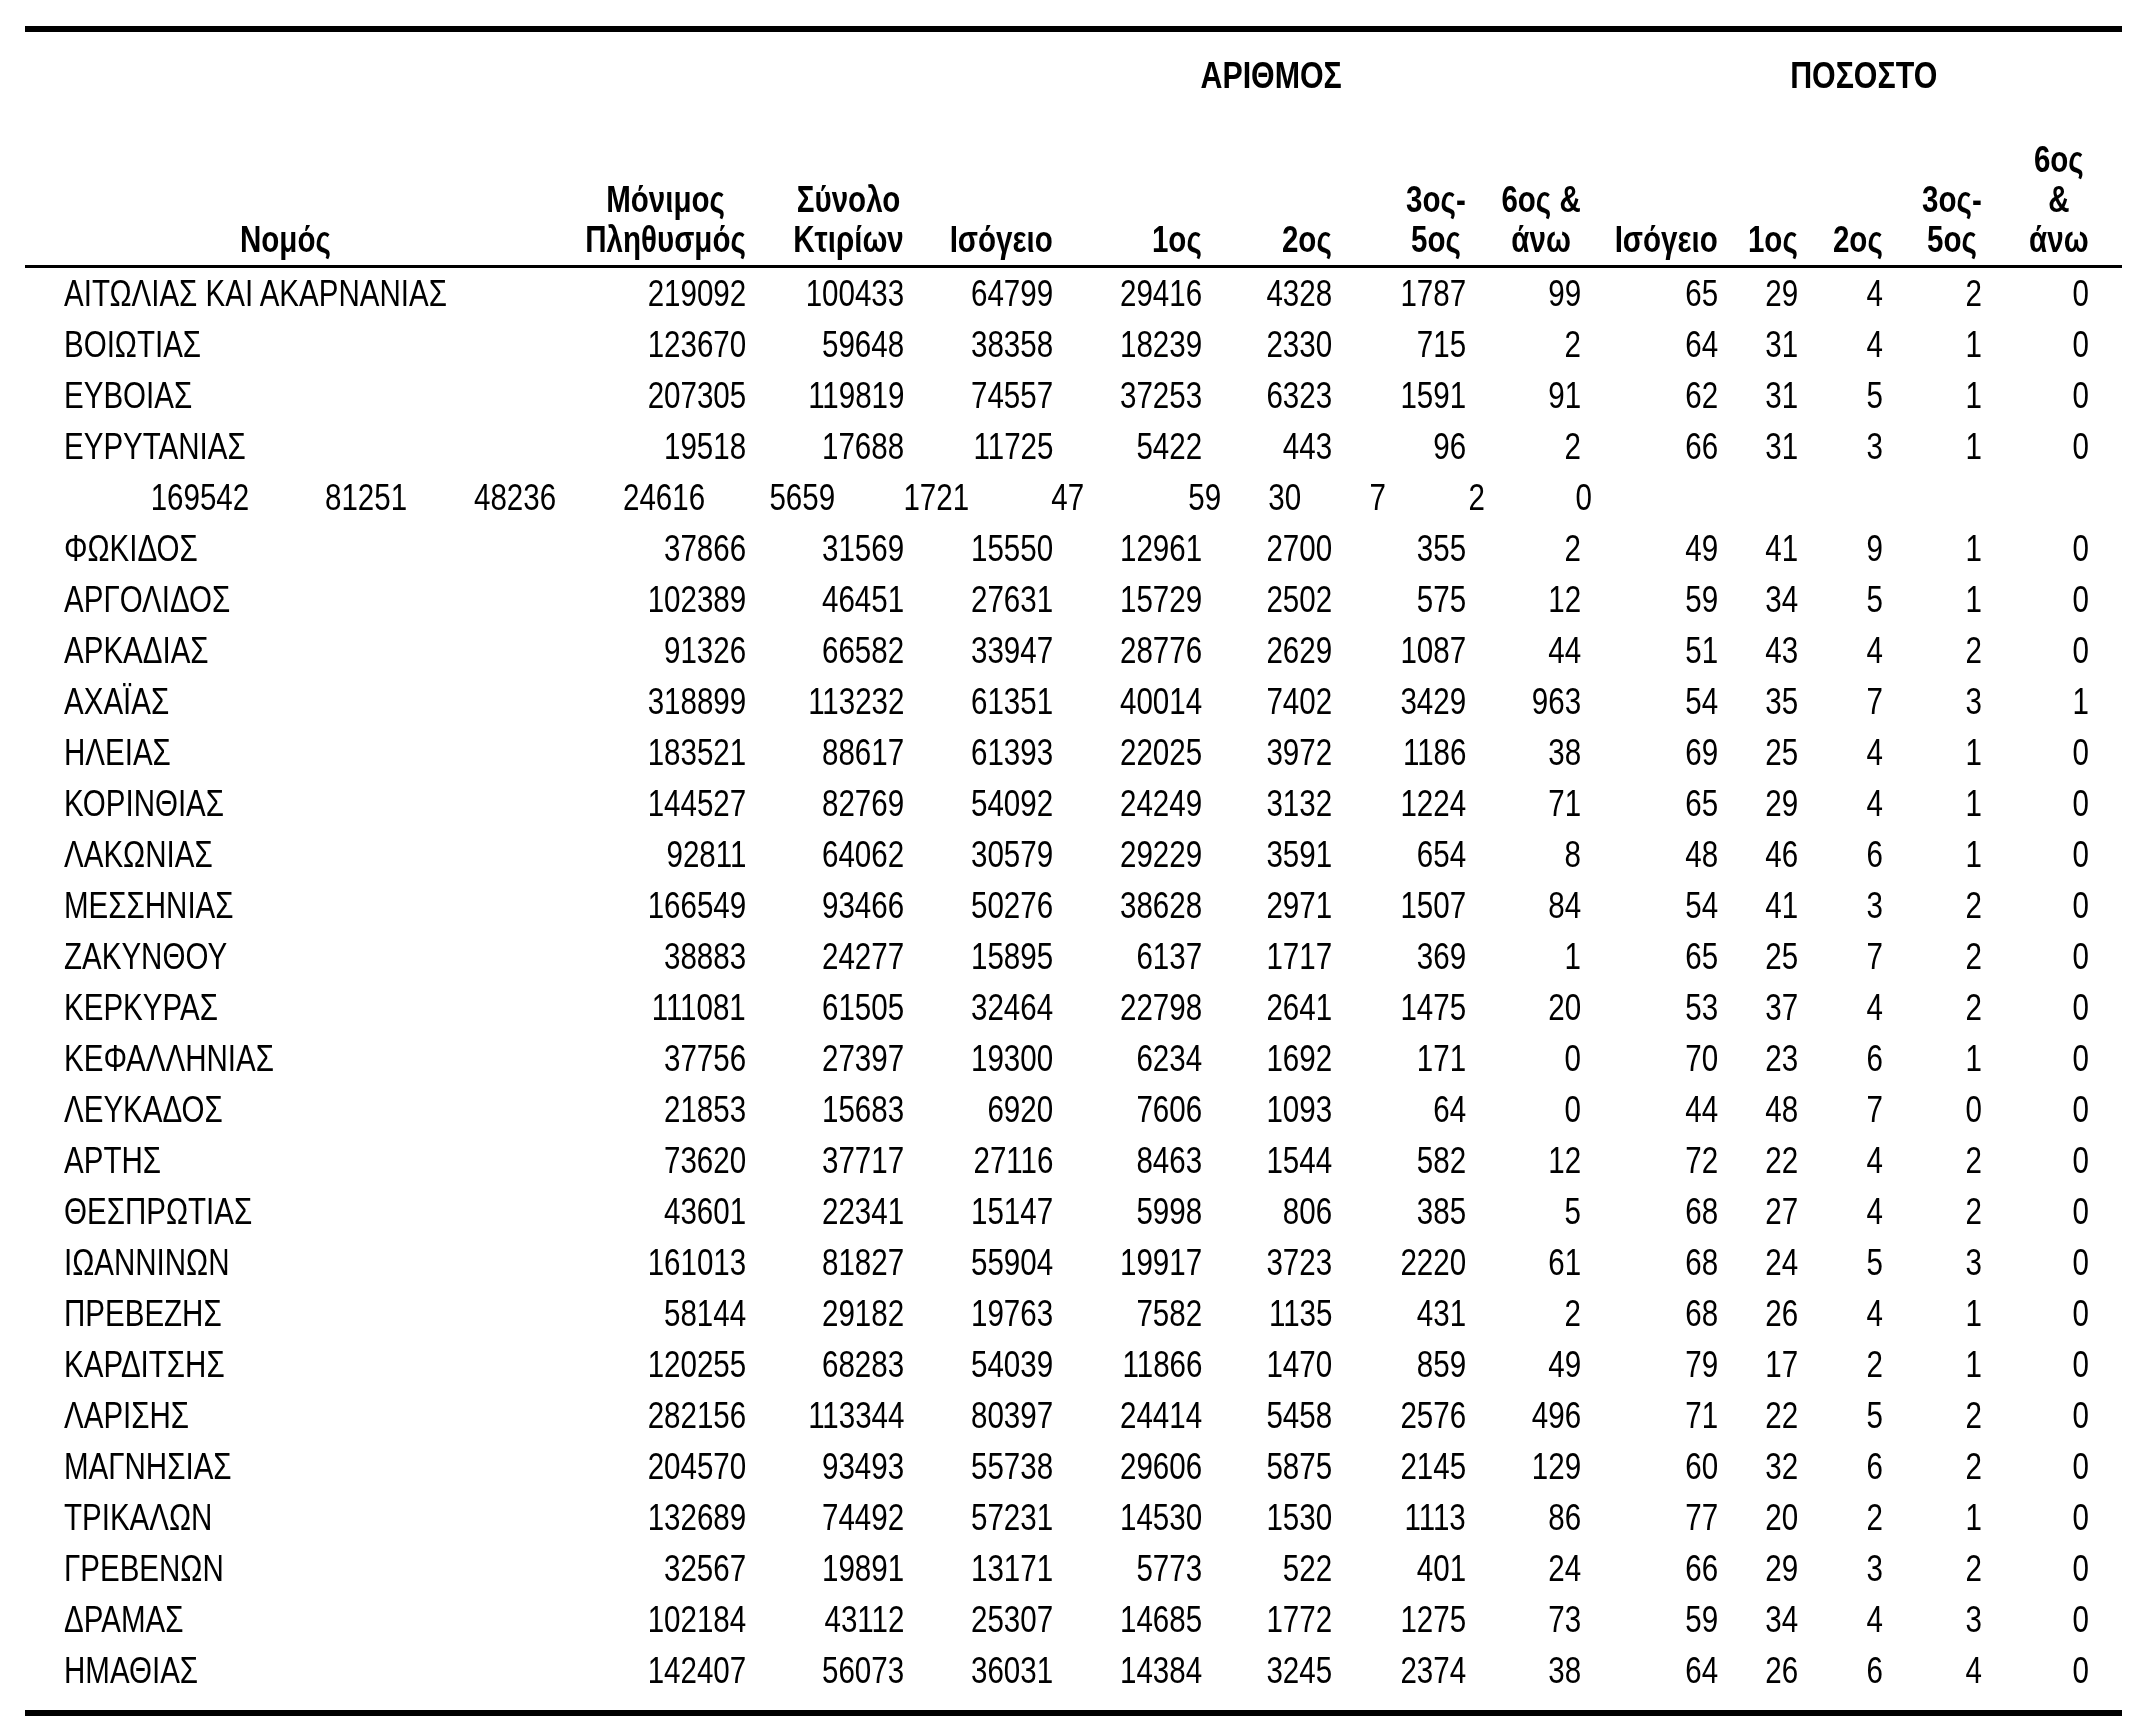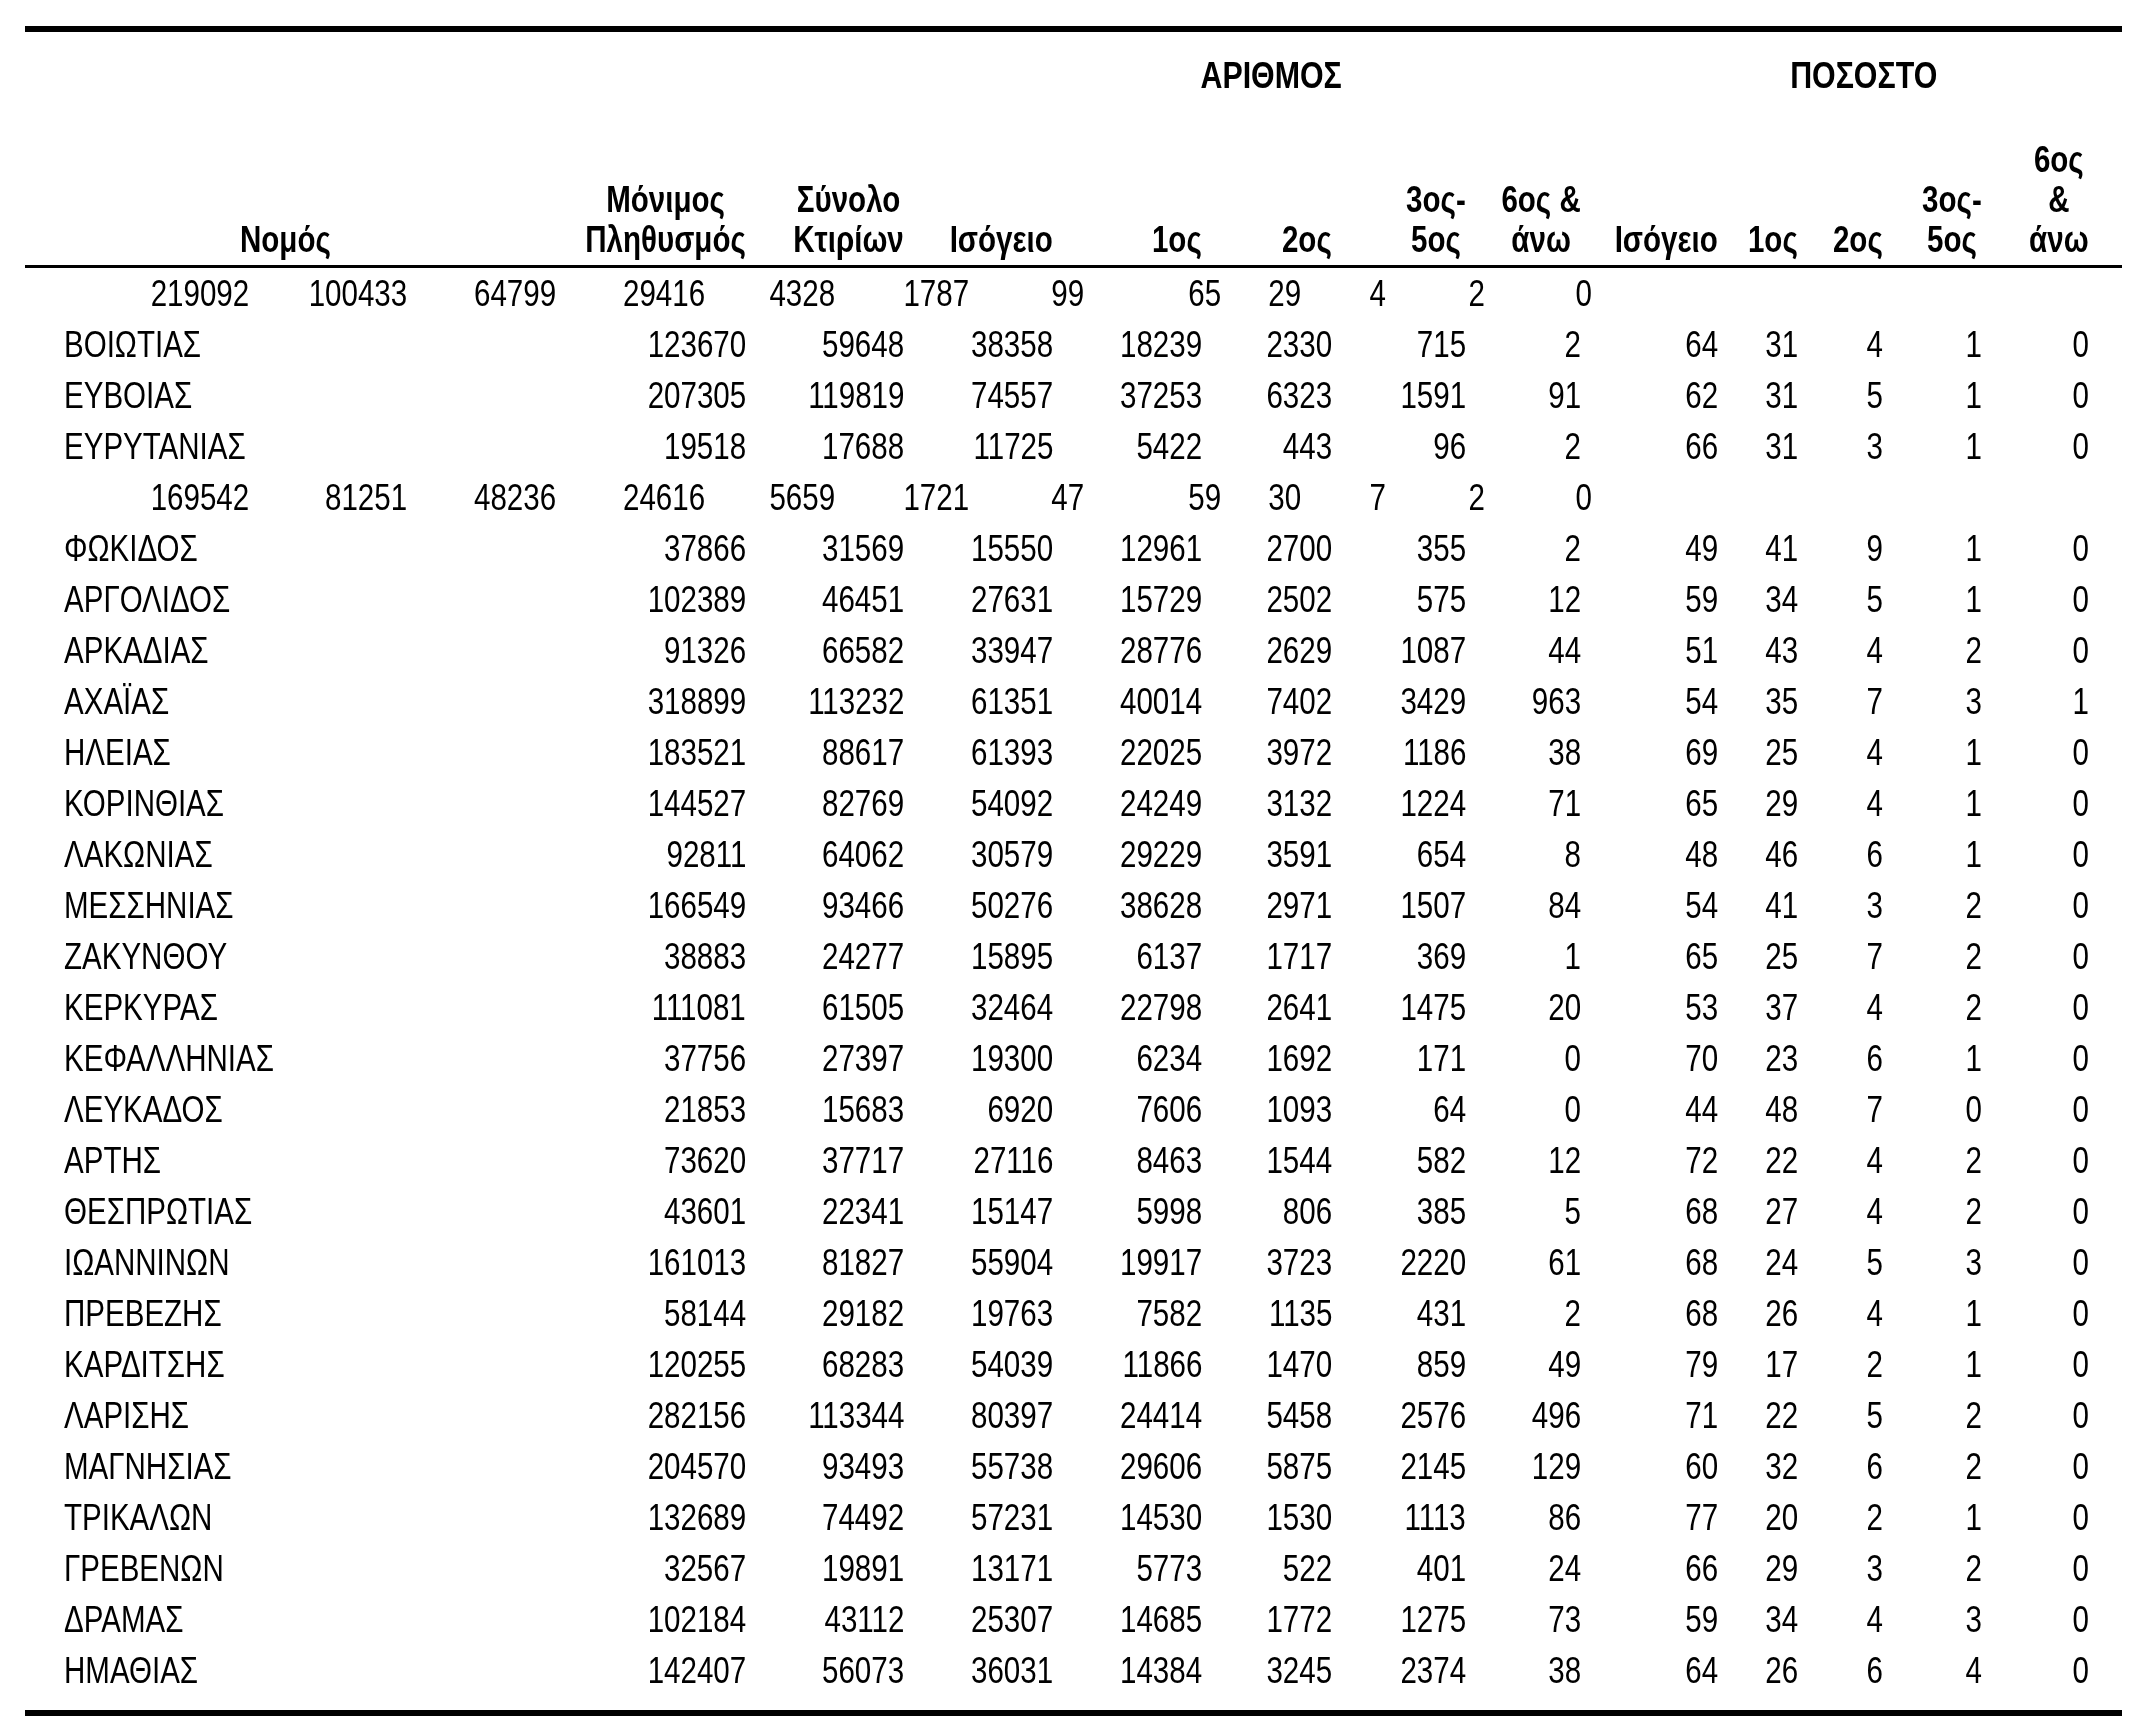--- a/index.html
+++ b/index.html
@@ -91,20 +91,23 @@
         </div>
       <div class="hcell c12">
           <span class="cx">6ος
 &amp;
 άνω</span>
         </div>
     </div>
 
     <div>
   <div class="tr">
+    <div class="td c0">
+            <span class="cx">ΑΙΤΩΛΙΑΣ ΚΑΙ ΑΚΑΡΝΑΝΙΑΣ</span>
+          </div>
     <div class="td c1">
             <span class="cx">219092</span>
           </div>
     <div class="td c2">
             <span class="cx">100433</span>
           </div>
     <div class="td c3">
             <span class="cx">64799</span>
           </div>
     <div class="td c4">

